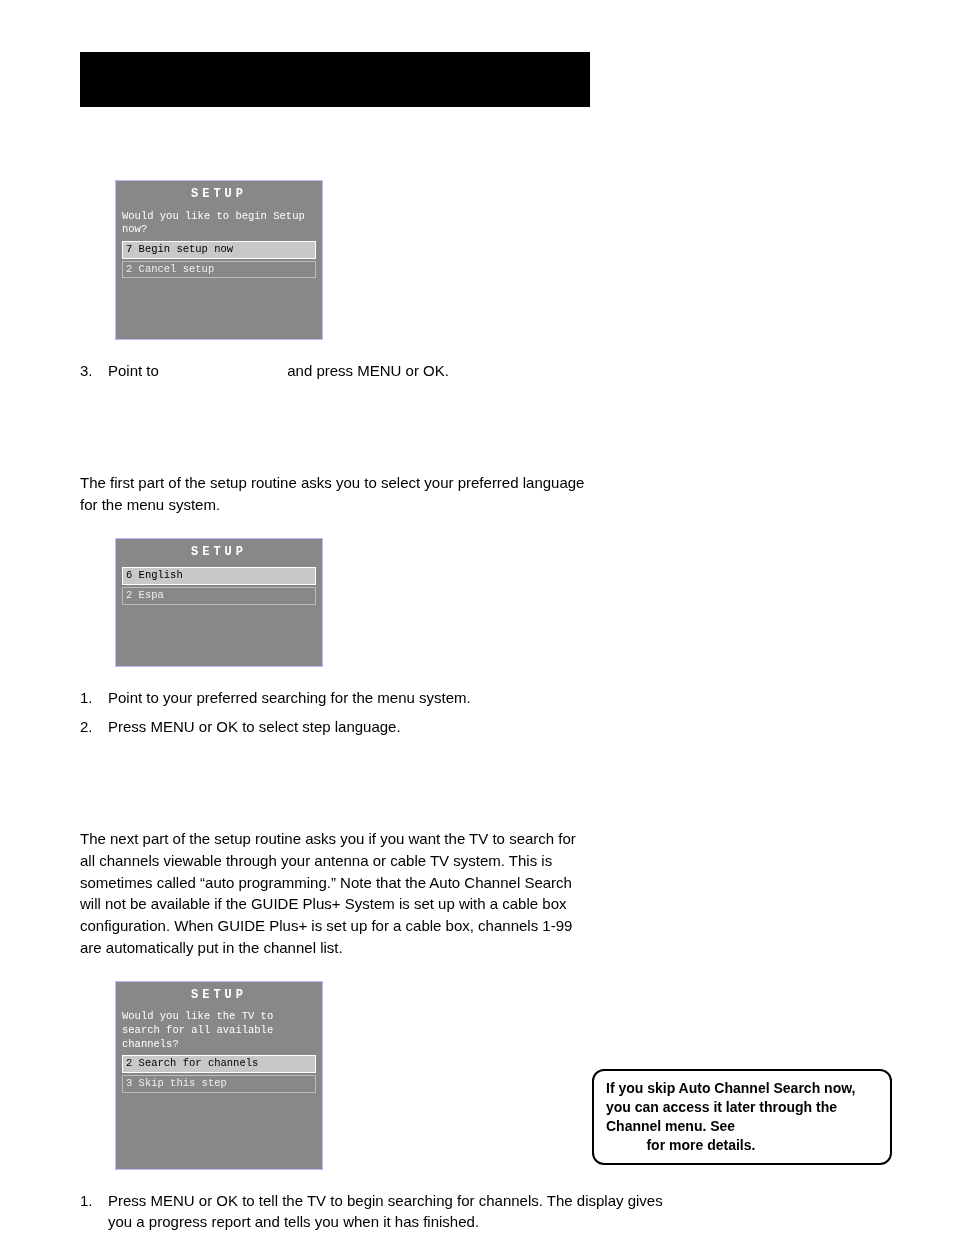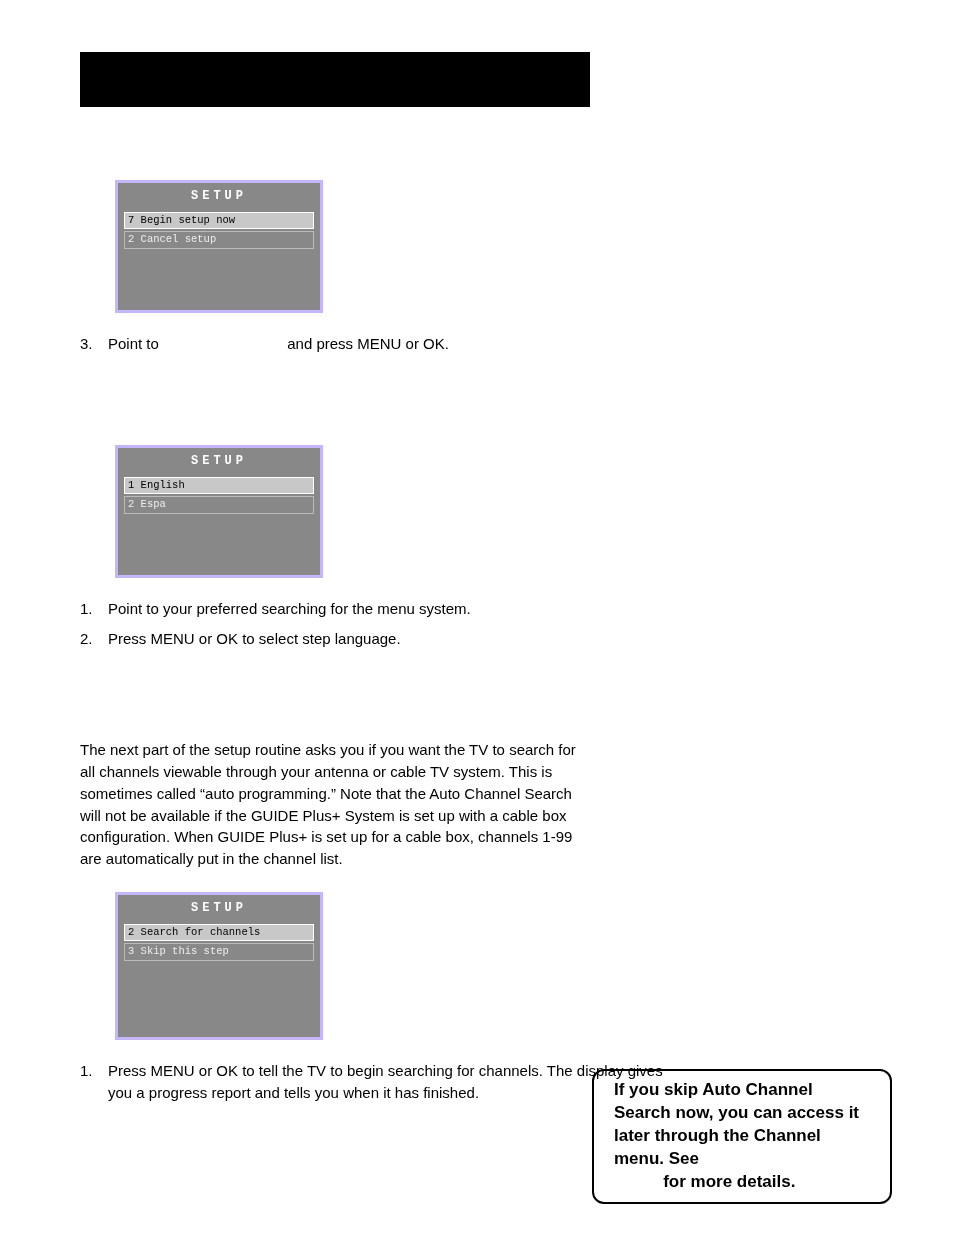--- a/index.html
+++ b/index.html
@@ -21,21 +21,21 @@
     background: #000;
   }
   .content {
     position: absolute;
     top: 180px;
     left: 80px;
     width: 600px;
   }
   .tv-screen {
     width: 208px;
-    border: 3px solid #c4b5fd;
+    border: 1px solid #c4b5fd;
     background: #888;
     margin-left: 35px;
     margin-bottom: 20px;
     padding-bottom: 6px;
     font-family: "Courier New", monospace;
     font-size: 11px;
     color: #fff;
     line-height: 1.4;
   }
   .tv-title {
@@ -102,55 +102,57 @@
   .section-gap {
     height: 60px;
   }
   .tip-box {
     position: absolute;
     top: 1069px;
     left: 592px;
     width: 300px;
     border: 2px solid #000;
     border-radius: 12px;
-    padding: 8px 20px;
-    font-size: 17px;
+    padding: 8px 12px;
+    font-size: 14px;
     font-weight: bold;
     line-height: 1.35;
   }
 </style>
 </head>
 <body>
 
 <div class="header-bar"></div>
 
 <div class="content">
 
   <div class="tv-screen">
     <div class="tv-title">SETUP</div>
+    <div class="tv-prompt">Would you like to begin Setup now?</div>
     <div class="tv-option selected">7 Begin setup now</div>
     <div class="tv-option unselected">2 Cancel setup</div>
     <div class="tv-spacer"></div>
   </div>
 
   <ol class="step-list">
     <li class="step-item">
       <span class="step-num">3.</span>
       <span class="step-text">
         <span>Point to </span><span class="invisible-bold">Begin setup now</span><span> and press MENU or OK.</span>
       </span>
     </li>
   </ol>
 
   <div class="section-gap"></div>
 
+  <p class="section-para">The first part of the setup routine asks you to select your preferred language for the menu system.</p>
 
   <div class="tv-screen">
     <div class="tv-title">SETUP</div>
-    <div class="tv-option selected">1 English</div>
+    <div class="tv-option selected">6 English</div>
     <div class="tv-option unselected">2 Espa</div>
     <div class="tv-spacer"></div>
   </div>
 
   <ol class="step-list">
     <li class="step-item">
       <span class="step-num">1.</span>
       <span class="step-text">Point to your preferred searching for the menu system.</span>
     </li>
     <li class="step-item">
@@ -158,20 +160,21 @@
       <span class="step-text">Press MENU or OK to select step language.</span>
     </li>
   </ol>
 
   <div class="section-gap"></div>
 
   <p class="section-para">The next part of the setup routine asks you if you want the TV to search for all channels viewable through your antenna or cable TV system. This is sometimes called “auto programming.” Note that the Auto Channel Search will not be available if the GUIDE Plus+ System is set up with a cable box configuration. When GUIDE Plus+ is set up for a cable box, channels 1-99 are automatically put in the channel list.</p>
 
   <div class="tv-screen">
     <div class="tv-title">SETUP</div>
+    <div class="tv-prompt">Would you like the TV to search for all available channels?</div>
     <div class="tv-option selected">2 Search for channels</div>
     <div class="tv-option unselected">3 Skip this step</div>
     <div class="tv-spacer-lg"></div>
   </div>
 
   <ol class="step-list">
     <li class="step-item">
       <span class="step-num">1.</span>
       <span class="step-text">Press MENU or OK to tell the TV to begin searching for channels. The display gives you a progress report and tells you when it has finished.</span>
     </li>

